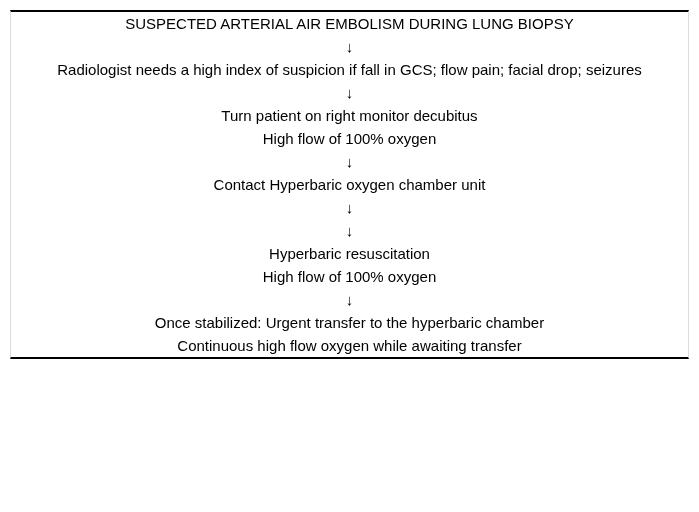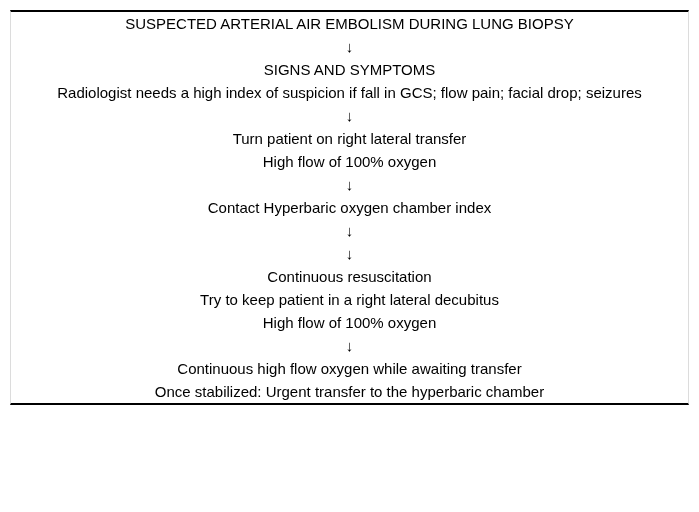--- a/index.html
+++ b/index.html
@@ -36,29 +36,27 @@
     font-size: 15px;
   }
 </style>
 </head>
 <body>
 
 <div class="canvas">
   <div class="frame">
     <div class="line">SUSPECTED ARTERIAL AIR EMBOLISM DURING LUNG BIOPSY</div>
     <div class="line arrow">↓</div>
-    <div class="line">SIGNS AND SYMPTOMS</div>
     <div class="line">Radiologist needs a high index of suspicion if fall in GCS; flow pain; facial drop; seizures</div>
     <div class="line arrow">↓</div>
-    <div class="line">Turn patient on right lateral transfer</div>
+    <div class="line">Turn patient on right monitor decubitus</div>
     <div class="line">High flow of 100% oxygen</div>
     <div class="line arrow">↓</div>
-    <div class="line">Contact Hyperbaric oxygen chamber index</div>
+    <div class="line">Contact Hyperbaric oxygen chamber unit</div>
     <div class="line arrow">↓</div>
     <div class="line arrow">↓</div>
-    <div class="line">Continuous resuscitation</div>
-    <div class="line">Try to keep patient in a right lateral decubitus</div>
+    <div class="line">Hyperbaric resuscitation</div>
     <div class="line">High flow of 100% oxygen</div>
     <div class="line arrow">↓</div>
+    <div class="line">Once stabilized: Urgent transfer to the hyperbaric chamber</div>
     <div class="line">Continuous high flow oxygen while awaiting transfer</div>
-    <div class="line">Once stabilized: Urgent transfer to the hyperbaric chamber</div>
   </div>
 </div>
 
 </body></html>

